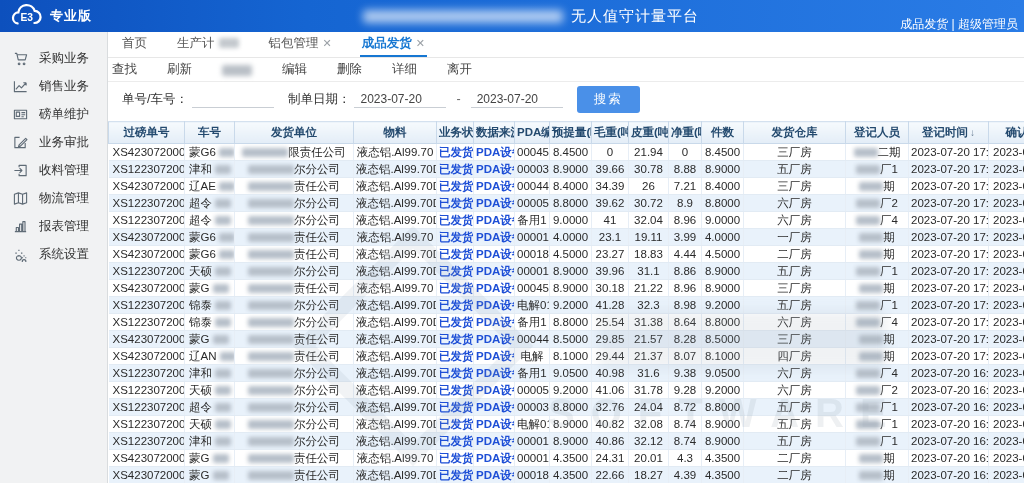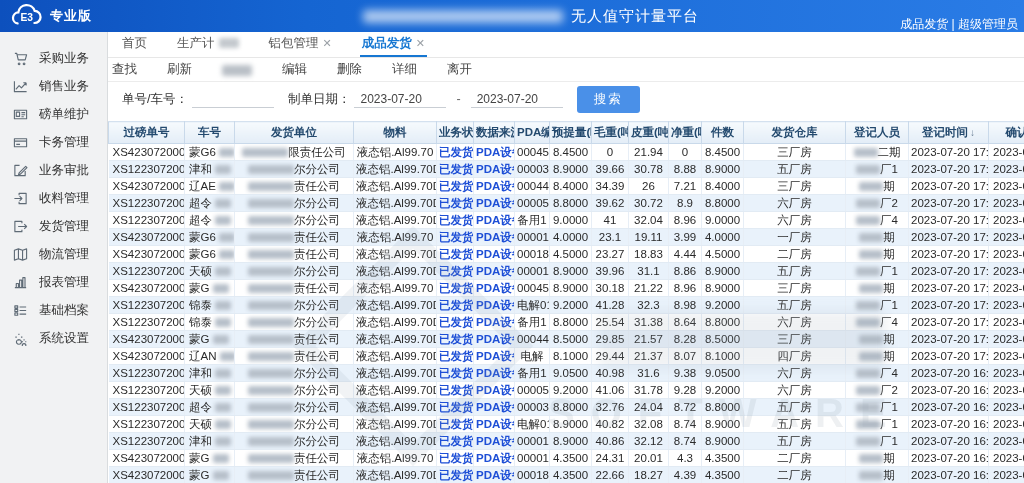--- a/index.html
+++ b/index.html
@@ -92,59 +92,41 @@
         <span>销售业务</span>
       </div>
       <div class="side-item">
         <svg width="15" height="15" viewBox="0 0 16 16">
           <path d="M1.5 3.5h13v9h-13zM3.5 5.5h3.5v4.5H3.5zM9 6h4M9 8.2h4M9 10.4h2.5" fill="none" stroke="#5f6b76" stroke-width="1.2" stroke-linejoin="round"></path>
         </svg>
         <span>磅单维护</span>
       </div>
       <div class="side-item">
         <svg width="15" height="15" viewBox="0 0 16 16">
-          <path d="M1.5 4h13v8.5h-13zM1.5 6.5h13M3.5 10h4" fill="none" stroke="#5f6b76" stroke-width="1.2" stroke-linejoin="round"></path>
-        </svg>
-        <span>卡务管理</span>
-      </div>
-      <div class="side-item">
-        <svg width="15" height="15" viewBox="0 0 16 16">
           <path d="M13 8.5v5H2v-11h5M6.5 10.5l7-7 1.4 1.4-7 7-2 .6z" fill="none" stroke="#5f6b76" stroke-width="1.2" stroke-linejoin="round"></path>
         </svg>
         <span>业务审批</span>
       </div>
       <div class="side-item">
         <svg width="15" height="15" viewBox="0 0 16 16">
           <path d="M6.5 4.5V2.5h7.5v11H6.5v-2M1.5 8h8M7 5.5 9.5 8 7 10.5" fill="none" stroke="#5f6b76" stroke-width="1.2" stroke-linejoin="round"></path>
         </svg>
         <span>收料管理</span>
       </div>
       <div class="side-item">
         <svg width="15" height="15" viewBox="0 0 16 16">
-          <path d="M9.5 4.5V2.5H2v11h7.5v-2M5.5 8h9M12 5.5 14.5 8 12 10.5" fill="none" stroke="#5f6b76" stroke-width="1.2" stroke-linejoin="round"></path>
-        </svg>
-        <span>发货管理</span>
-      </div>
-      <div class="side-item">
-        <svg width="15" height="15" viewBox="0 0 16 16">
           <path d="M1.5 3.5 5.8 2l4.4 1.5L14.5 2v10.5L10.2 14 5.8 12.5 1.5 14zM5.8 2v10.5M10.2 3.5V14" fill="none" stroke="#5f6b76" stroke-width="1.2" stroke-linejoin="round"></path>
         </svg>
         <span>物流管理</span>
       </div>
       <div class="side-item">
         <svg width="15" height="15" viewBox="0 0 16 16">
           <path d="M2 13.5h12M3.5 13.5V9h2.3v4.5M7 13.5V5.5h2.3v8M10.5 13.5V2.8h2.3v10.7" fill="none" stroke="#5f6b76" stroke-width="1.2" stroke-linejoin="round"></path>
         </svg>
         <span>报表管理</span>
-      </div>
-      <div class="side-item">
-        <svg width="15" height="15" viewBox="0 0 16 16">
-          <path d="M2 3h3v2.4H2zM2 6.8h3v2.4H2zM2 10.6h3v2.4H2zM7 4.2h7M7 8h7M7 11.8h7" fill="none" stroke="#5f6b76" stroke-width="1.2" stroke-linejoin="round"></path>
-        </svg>
-        <span>基础档案</span>
       </div>
       <div class="side-item">
         <svg width="15" height="15" viewBox="0 0 16 16">
           <path d="M6.3 9a2.6 2.6 0 1 0 .01 0M6.3 2.8v1.5M6.3 8.8v1.5M2.5 6.5H4M8.5 6.5H10M11.8 13.3a1.9 1.9 0 1 0 .01 0M11.8 8.8v1.2M11.8 13.2v1.2M9.5 11.5h1.2M13 11.5h1.2" fill="none" stroke="#5f6b76" stroke-width="1.2" stroke-linejoin="round"></path>
         </svg>
         <span>系统设置</span>
       </div>
     </div>
 
   <div class="main">

